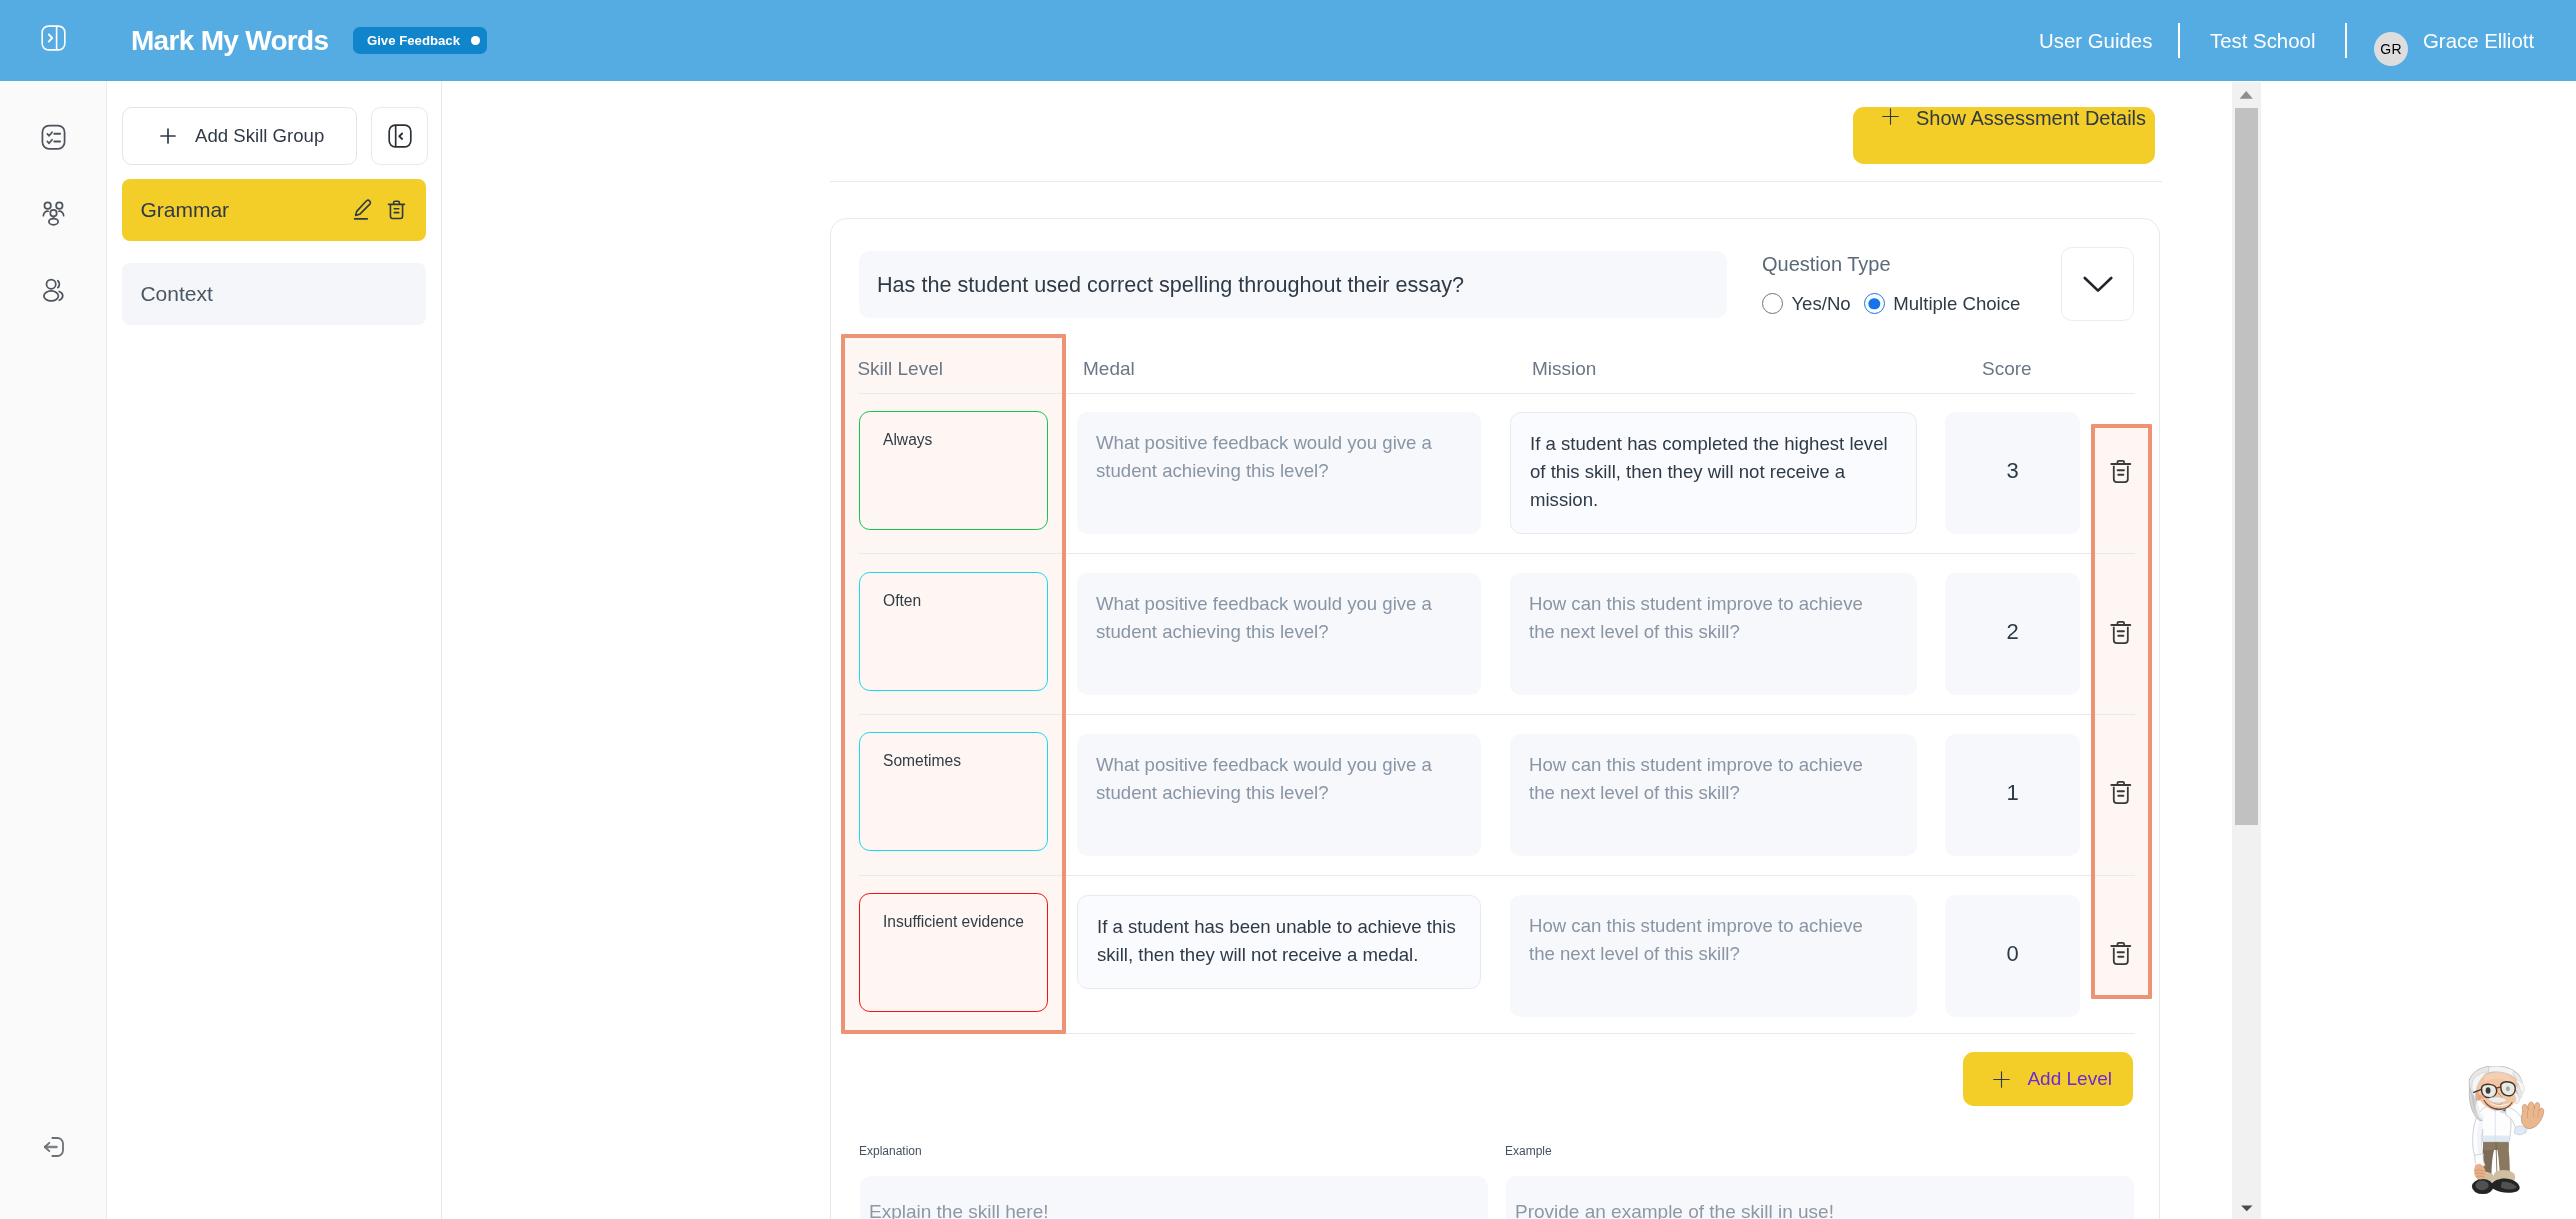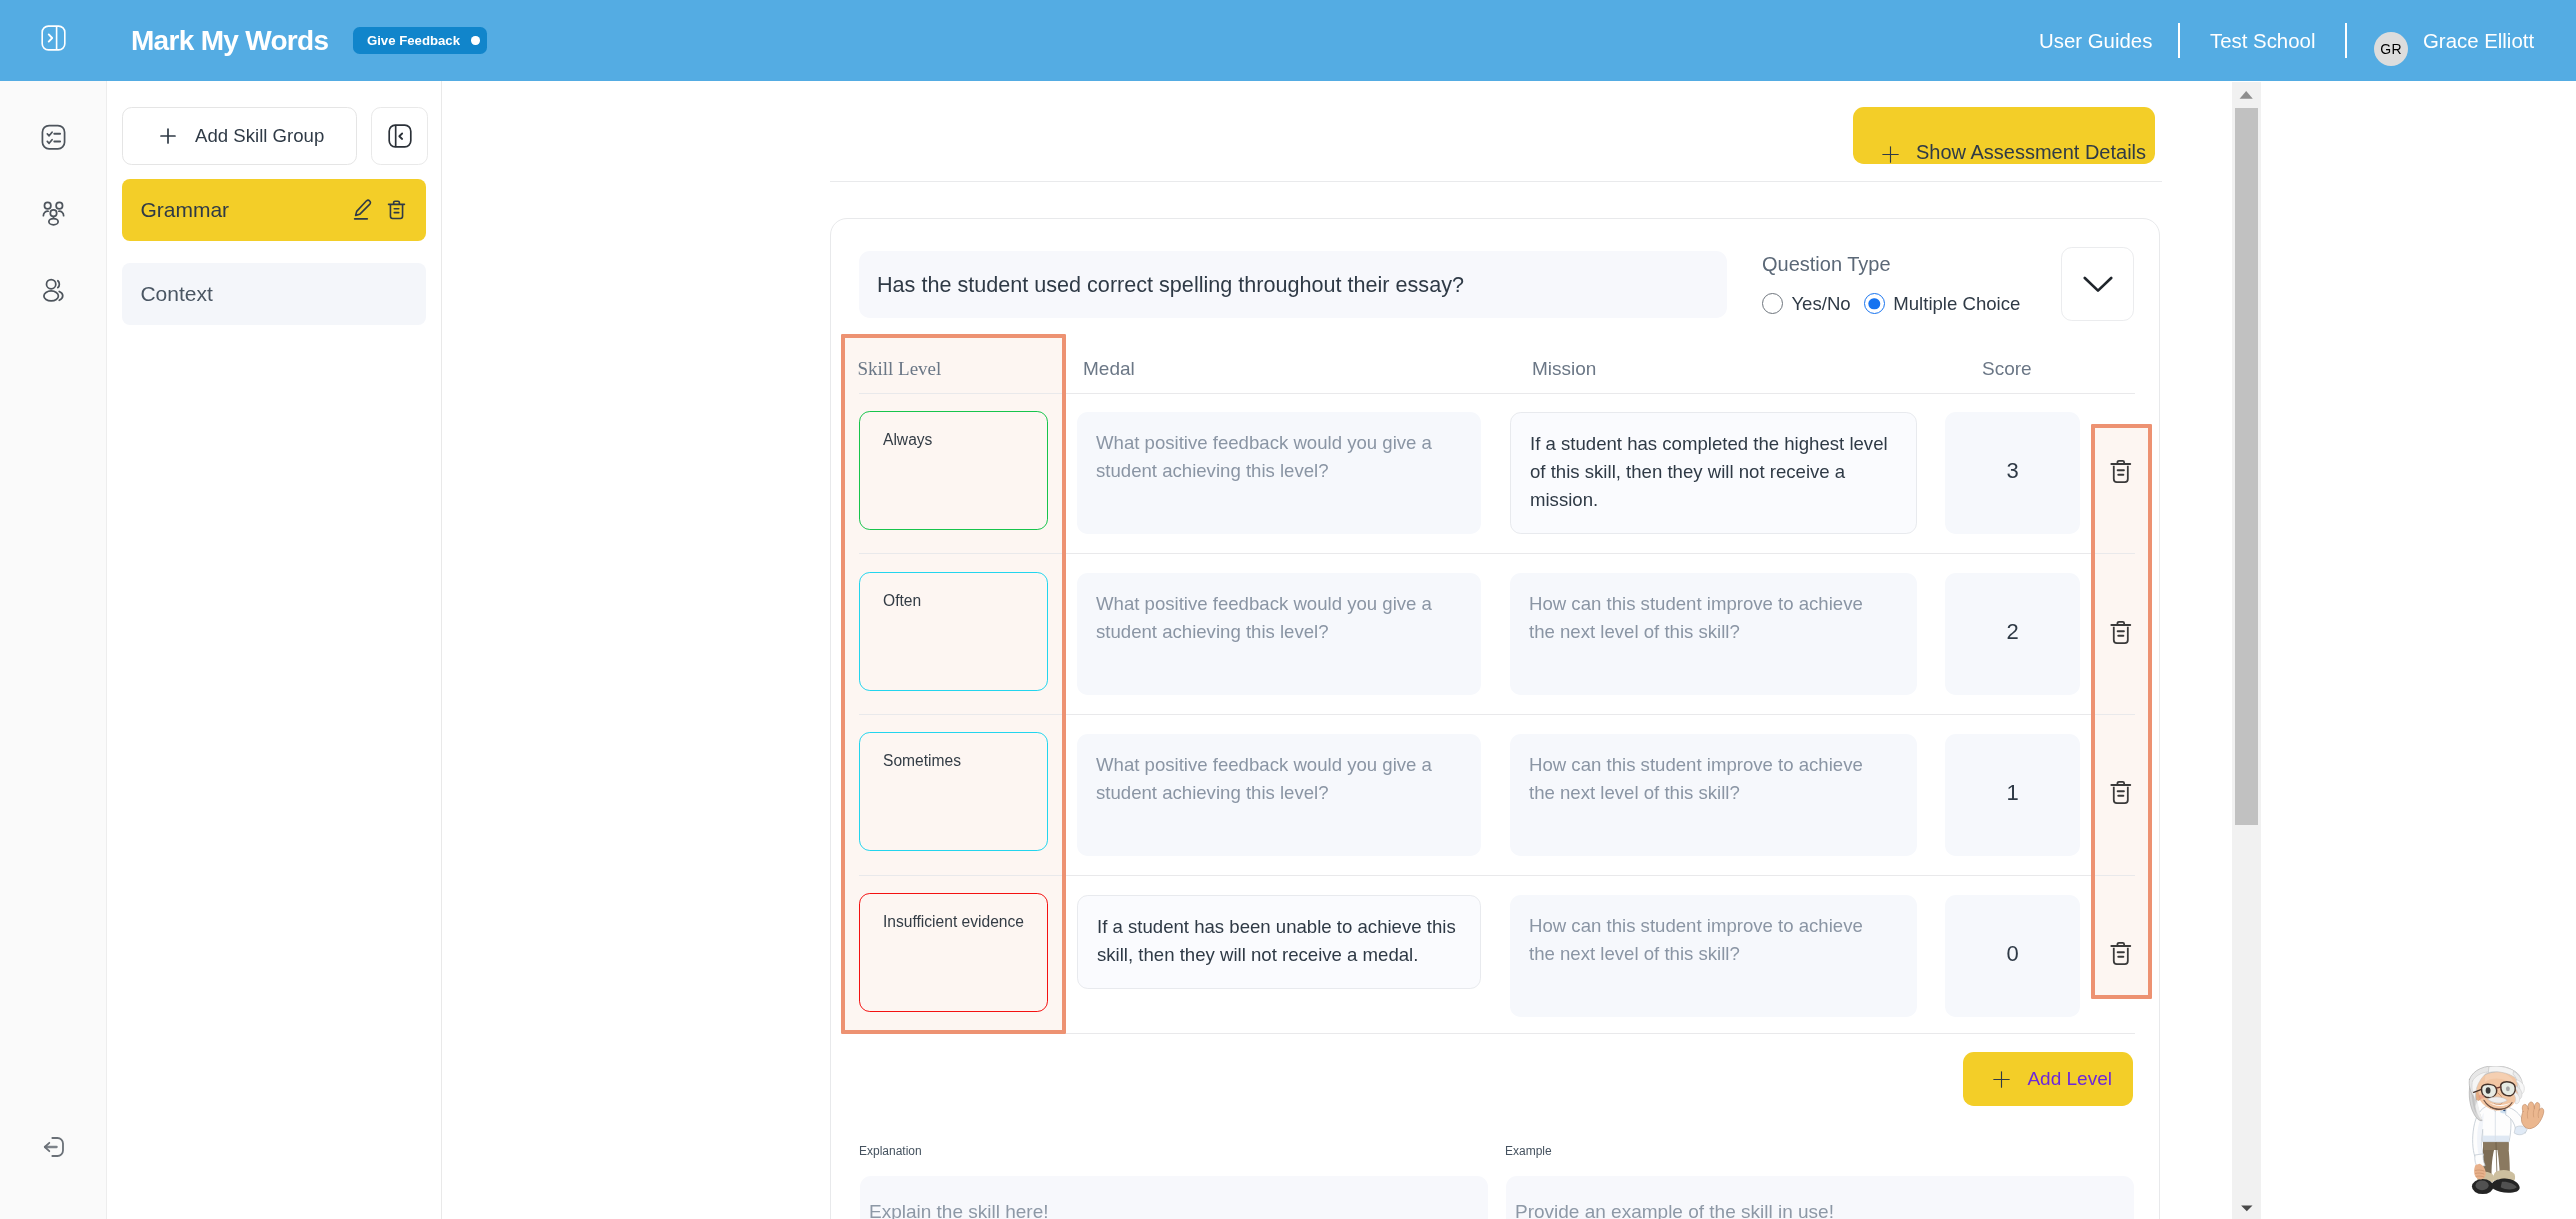--- a/index.html
+++ b/index.html
@@ -62,21 +62,21 @@
     display:flex; align-items:center; padding: 0 18px; font-size: 21px; cursor:pointer;
   }
   .group-item.active { background:#F3CE28; color:#2f3a46; }
   .group-item.idle { background:#F4F6FA; color:#4a5663; }
   .group-actions { position:absolute; right:20px; display:flex; align-items:center; gap:15.6px; }
 
   
   .main { position:absolute; left:443px; top:81px; width:1755px; height:1138px; background:#fff; }
   .show-details-btn {
     position:absolute; left:1410px; top:26px; width:302px; height:57px; background:#F3CE28;
-    border-radius:10.8px; display:flex; align-items:flex-end; justify-content:center; gap:16px;
+    border-radius:10.8px; display:flex; align-items:flex-start; justify-content:center; gap:16px;
     font-size:20px; color:#2f3a46; cursor:pointer; border:none; padding-left:19px;
   }
   .hr-main { position:absolute; left:387px; top:100px; width:1332px; height:1.2px; background:#E9EAEC; }
 
   .card {
     position:absolute; left:387px; top:137px; width:1330px; height:1081px;
     border:0.6px solid #E8E9EB; border-radius:17px; background:#fff;
   }
   .question-input {
     position:absolute; left:28px; top:32px; width:868px; height:67px;
@@ -263,21 +263,21 @@
         <path d="M3 5 L25 26 L47 5" stroke-linecap="round" stroke-linejoin="round"></path>
       </svg>
     </div>
 
     <div class="hl-fill" style="left:10.2px; top:115px; width:225px; height:700px;"></div>
     <div class="hl-fill" style="left:1260px; top:205px; width:61px; height:575px;"></div>
     <div class="hl-orange" style="left:10.2px; top:115px; width:225px; height:700px;"></div>
     <div class="hl-orange" style="left:1260px; top:205px; width:61px; height:575px;"></div>
 
     <div id="tbl">
-        <div class="th" style="left:26.4px; top:139px;font-family:Liberation Serif, serif;">Skill Level</div>
+        <div class="th" style="left:26.4px; top:139px;">Skill Level</div>
         <div class="th" style="left:252px; top:139px;">Medal</div>
         <div class="th" style="left:701px; top:139px;">Mission</div>
         <div class="th" style="left:1151px; top:139px;">Score</div>
         <div class="rowsep" style="left:28px; top:174px; width:1276px;"></div>
         <div class="rowsep" style="left:28px; top:334px; width:1276px;"></div>
         <div class="rowsep" style="left:28px; top:495px; width:1276px;"></div>
         <div class="rowsep" style="left:28px; top:656px; width:1276px;"></div>
         <div class="rowsep" style="left:28px; top:814px; width:1276px;"></div>
         <div class="level-box" style="left:28px; top:192px; border:1.8px solid #17C44C;"><span>Always</span></div>
         <div class="field-box" style="left:246px; top:193px; width:404px; height:122px; padding-right:12.6px;">What positive feedback would you give a student achieving this level?</div>

